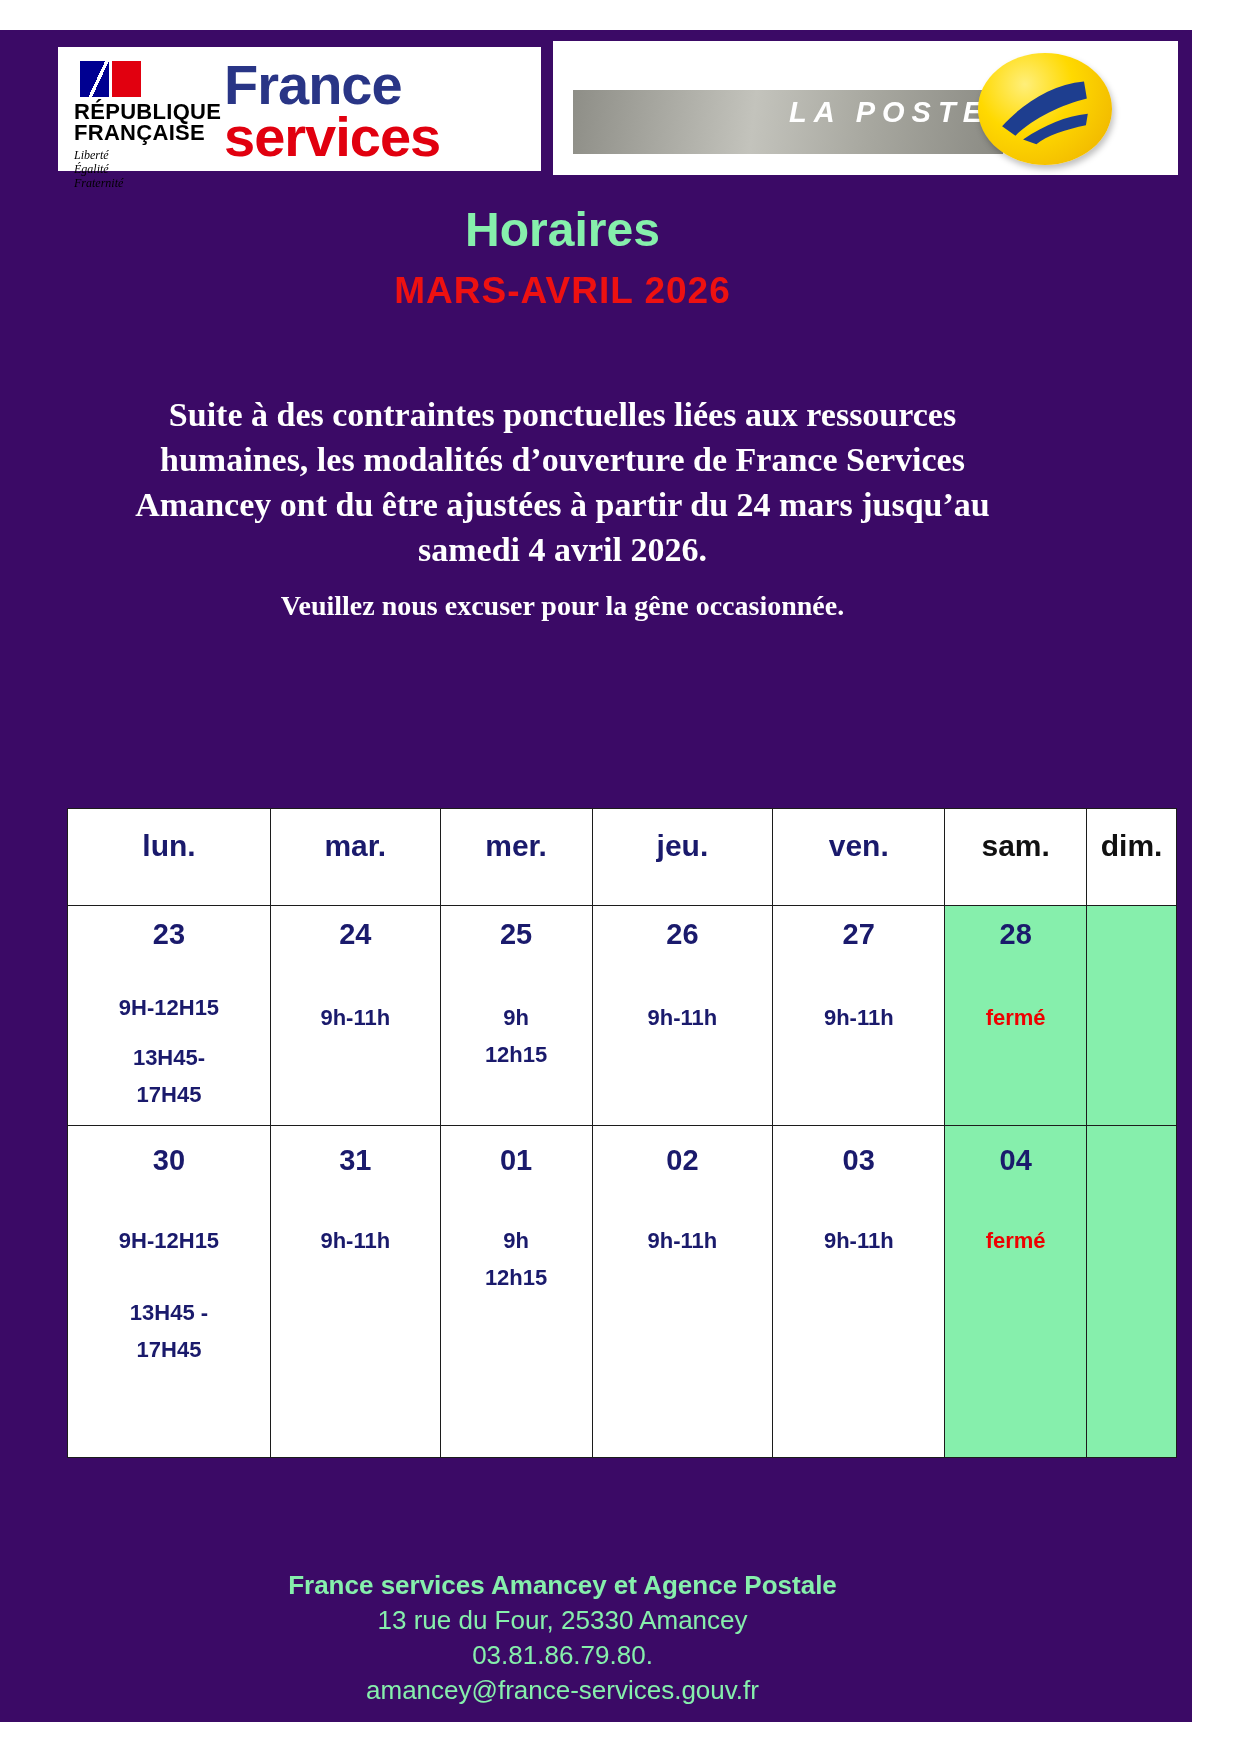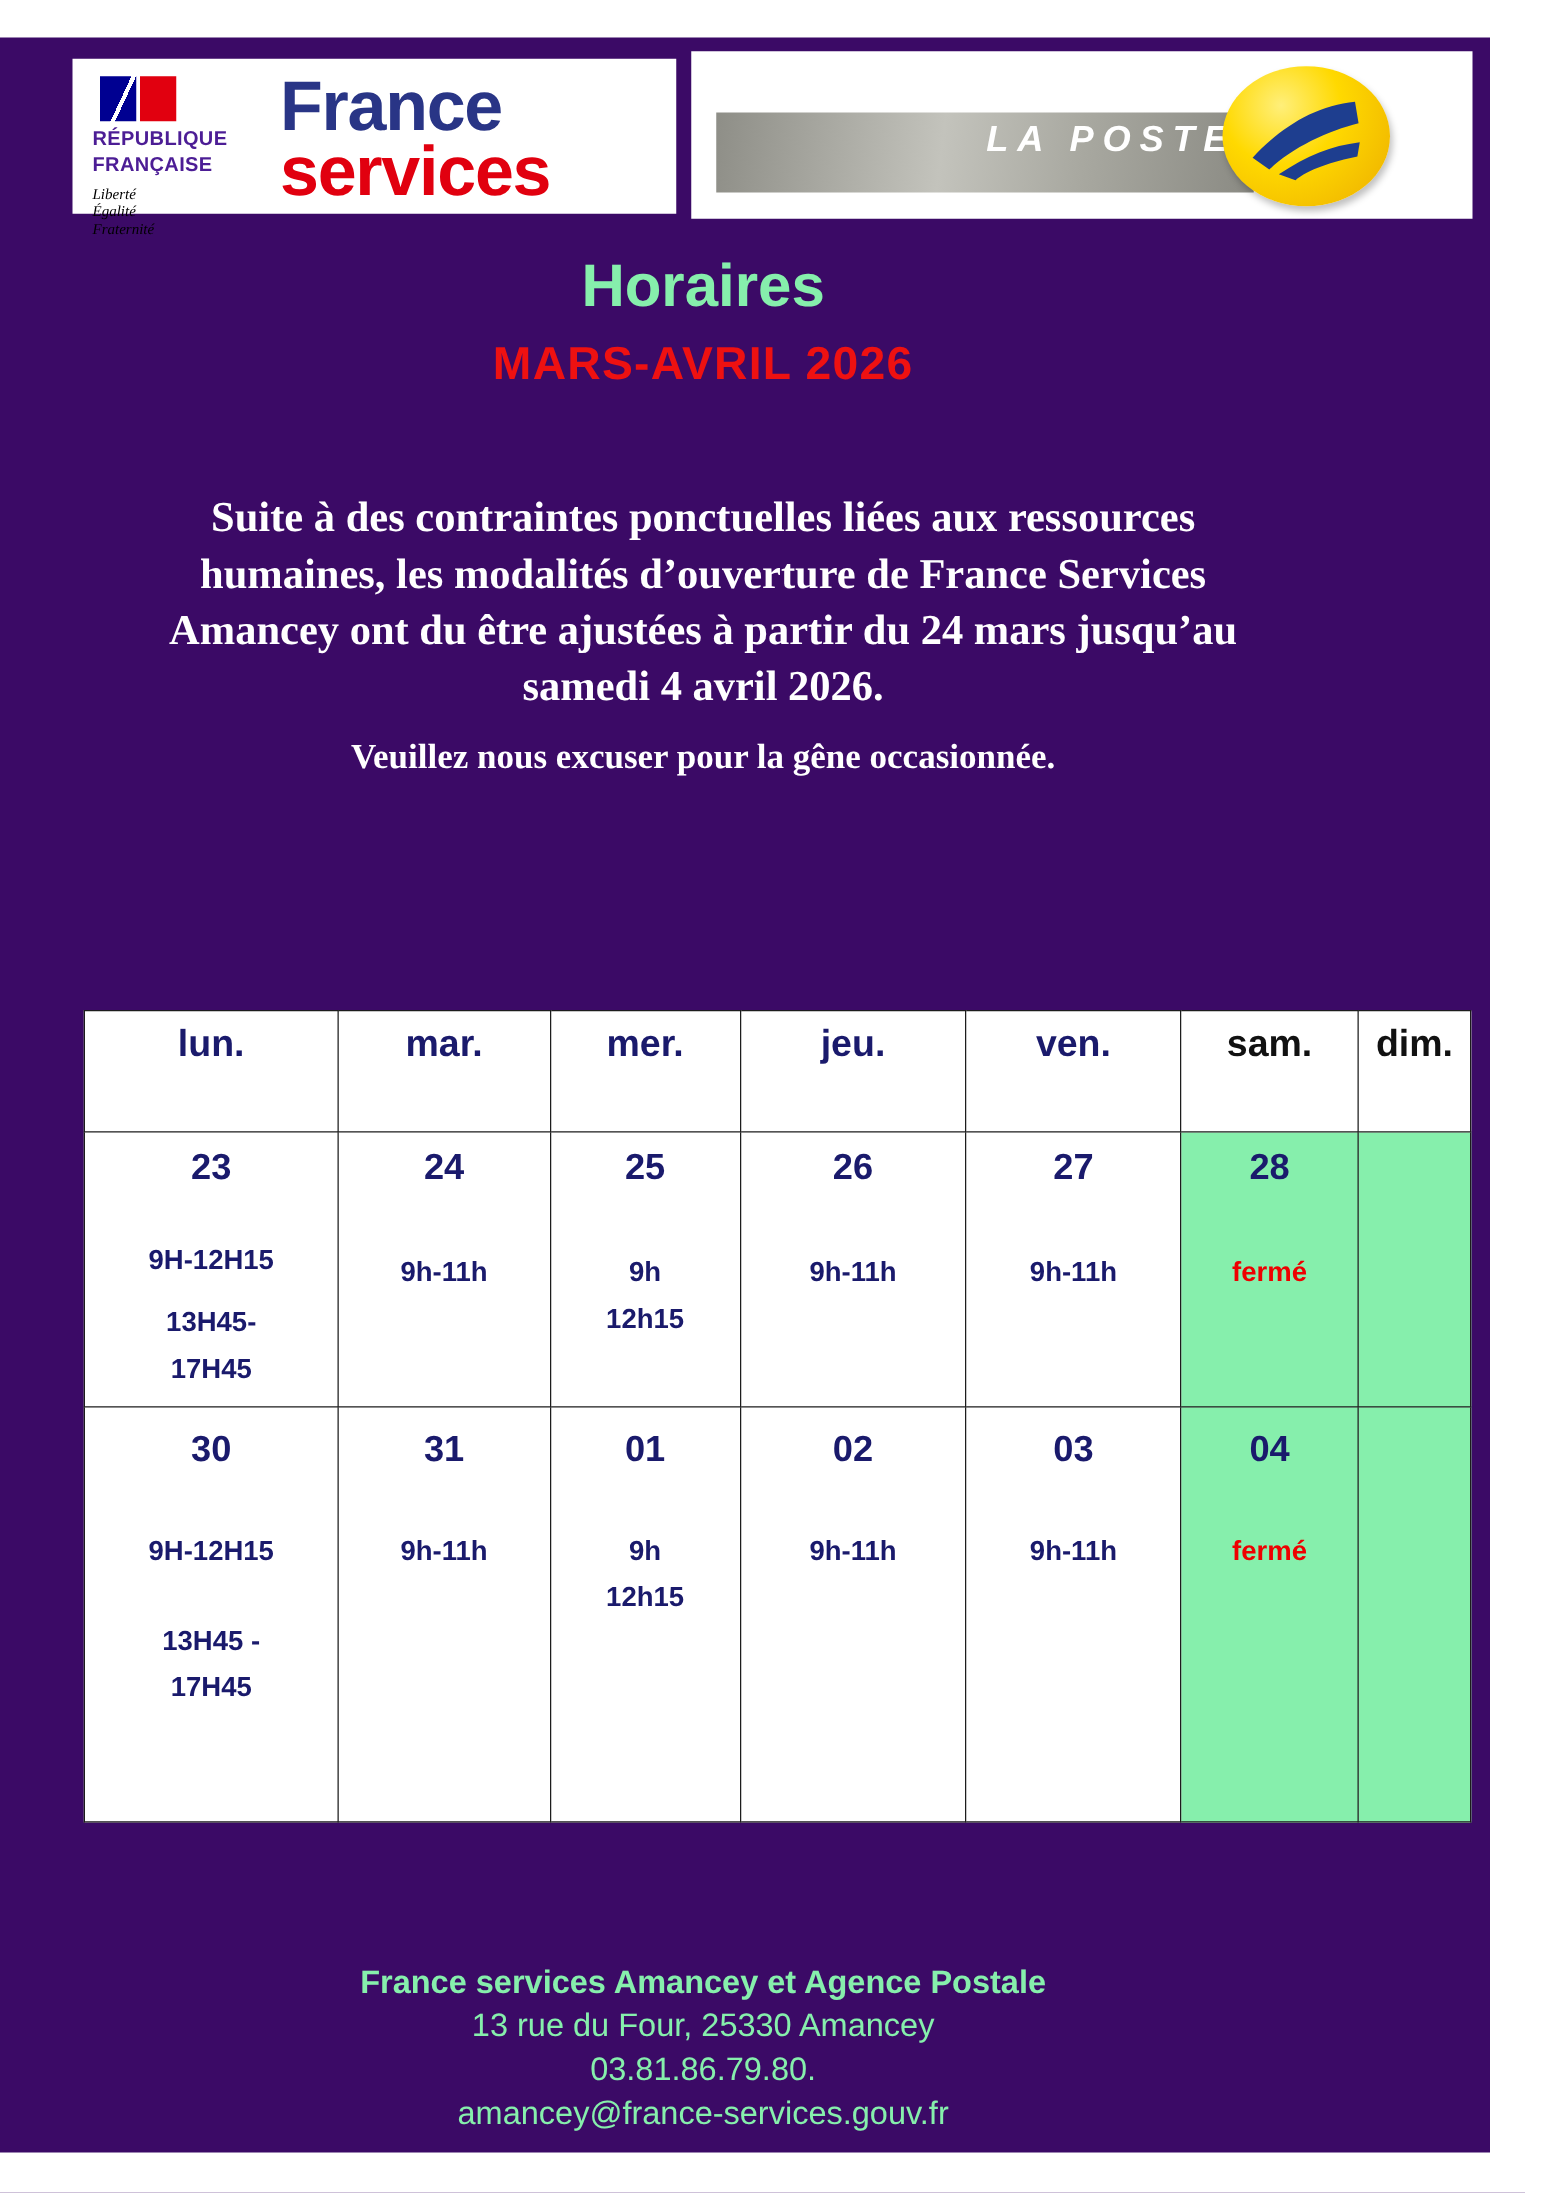--- a/index.html
+++ b/index.html
@@ -8,21 +8,21 @@
 
   .poster { position:absolute; left:0; top:30px; width:1192px; height:1692px; background:#3B0A66; }
 
   
   .logo-box { position:absolute; background:#ffffff; }
   .fs-box { left:58px; top:17px; width:483px; height:124px; padding:10px 0 0 16px; display:flex; }
   .rf-block { width:150px; padding-top:4px; }
   .flag { display:flex; width:64px; height:36px; margin-left:6px; margin-bottom:4px; }
   .flag .b { width:29px; height:100%; background:linear-gradient(115deg,#000091 55%,#ffffff 55%,#ffffff 63%,#000091 63%); margin-right:3px; }
   .flag .r { width:29px; height:100%; background:#E1000F; }
-  .rf-name { font-size:16px; font-weight:800; color:#4c1d95; line-height:21px; letter-spacing:0.3px; }
+  .rf-name { font-size:22px; font-weight:800; color:#000000; line-height:21px; letter-spacing:0.3px; }
   .rf-motto { font-family:"Liberation Serif", serif; font-style:italic; font-size:12px; color:#000; line-height:14px; margin-top:5px; }
   .fs-wordmark { padding-top:2px; font-weight:bold; font-size:56px; line-height:52px; letter-spacing:-1px; }
   .fs-word1 { color:#293586; }
   .fs-word2 { color:#E1000F; }
 
   .lp-box { left:553px; top:11px; width:625px; height:134px; }
   .lp-bar { position:absolute; left:20px; top:49px; width:430px; height:64px;
             background:linear-gradient(97deg,#8e8e87 0%,#c3c3bc 42%,#a8a8a0 68%,#8a8a83 100%); }
   .lp-text { position:absolute; right:14px; top:6px; color:#ffffff; font-size:29px; font-weight:bold;
              font-style:italic; letter-spacing:7px; }
@@ -37,21 +37,21 @@
   .subtitle { top:240px; color:#EE1111; font-size:37px; font-weight:bold; letter-spacing:1px; }
 
   .intro { top:362px; color:#ffffff; font-family:"Liberation Serif", serif; font-weight:bold;
            font-size:34px; line-height:45px; }
   .apology { top:560px; color:#ffffff; font-family:"Liberation Serif", serif; font-weight:bold; font-size:28px; }
 
   
   table.sched { position:absolute; left:67px; top:778px; width:1110px; border-collapse:collapse;
                 background:#ffffff; table-layout:fixed; }
   .sched th, .sched td { border:1.5px solid #1c1c1c; vertical-align:top; text-align:center; padding:0; }
-  .sched th { height:97px; padding-top:10px; font-size:30px; font-weight:bold; background:#ffffff; }
+  .sched th { height:97px; padding-top:20px; font-size:30px; font-weight:bold; background:#ffffff; }
   .th-navy { color:#1A1A6C; }
   .th-black { color:#111111; }
   .row1 td { height:220px; }
   .row2 td { height:332px; }
   .gray { background:#86efac; }
   .cell-date { padding-top:12px; font-size:29px; font-weight:bold; color:#1A1A6C; }
   .row2 .cell-date { padding-top:18px; }
   .hours { margin-top:48px; font-size:22px; font-weight:bold; color:#1A1A6C; line-height:37px; }
   .row1 td.lun .hours { margin-top:38px; }
   .row2 .hours { margin-top:45px; }

